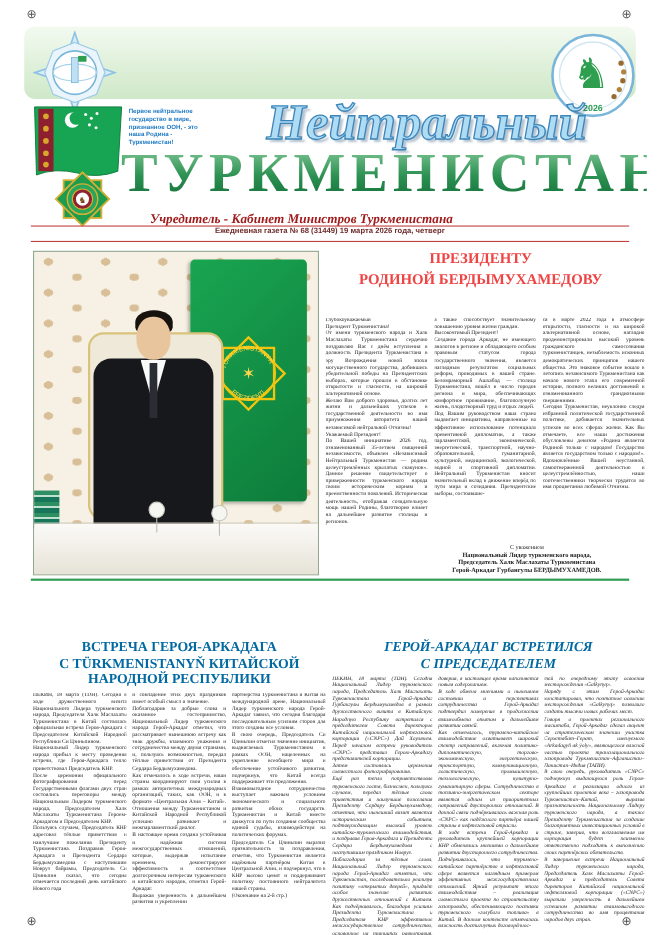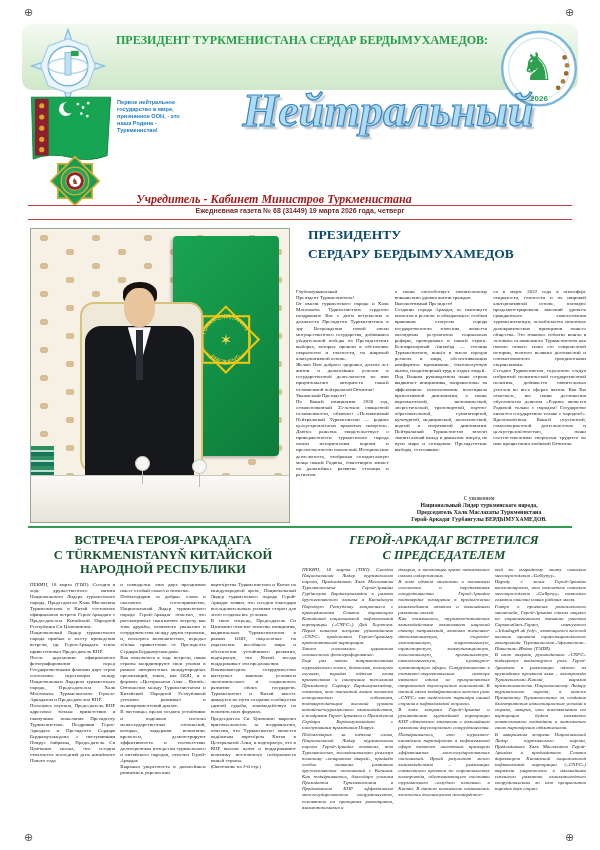--- a/index.html
+++ b/index.html
@@ -40,32 +40,32 @@
   .ph-shirt{left:37.5%;top:33.5%;width:9%;height:14%;background:#fafafa;
             clip-path:polygon(0 0,100% 0,50% 100%);}
   .ph-tie{left:40.8%;top:34.5%;width:2.6%;height:17%;background:#2a2e34;}
   .ph-head{left:36.2%;top:20%;width:12%;height:13.5%;background:#e9c59d;border-radius:46%;}
   .ph-hair{left:35.8%;top:18.2%;width:13%;height:7.5%;background:#17120e;border-radius:50% 50% 30% 30%;}
   .ph-desk{left:0;top:84%;width:100%;height:16%;background:linear-gradient(#fbfaf7,#e6e2d6);
            border-top:1px solid #cfc9bb;}
   .ph-mic{width:5%;height:4.5%;background:#f5f5f2;border:1px solid #c9c9c2;border-radius:50%;}
   .ph-mic-stand{width:1px;height:7%;background:#bdbdb5;}
   .ph-books{left:0;top:74%;width:9%;height:12%;background:repeating-linear-gradient(180deg,#2e8f63 0 4px,#bfe0cf 4px 6px,#17765a 6px 10px);}
-  .lead-head{left:308px;top:226px;width:290px;text-align:left;color:#0c4a6e;font-weight:bold;
+  .lead-head{left:292px;top:226px;width:290px;text-align:center;color:#ef4444;font-weight:bold;
              font-size:13.5px;line-height:18.5px;}
   .lead-cols{left:296px;top:289px;width:290px;display:flex;gap:6px;align-items:flex-start;}
   .col{flex:1;font-size:5px;line-height:6.1px;text-align:justify;overflow:hidden;white-space:pre-line;color:#1c1c1c;}
   .lead-cols .col{height:206px;}
   .lead-cols .col.tall{height:229px;}
   .signature{left:372px;top:495px;width:214px;text-align:center;}
   .sig-respect{font-size:5.5px;line-height:7px;}
   .sig-line{font-size:5.8px;line-height:7px;font-weight:bold;}
   .divider{left:28px;top:526px;width:544px;height:2px;background:#2f9e53;}
   
-  .art-head{text-align:center;font-weight:bold;color:#14532d;font-size:12.5px;line-height:14.5px;}
+  .art-head{text-align:center;font-weight:bold;color:#0369a1;font-size:12.5px;line-height:14.5px;margin-top:48px;}
   .art-cols{display:flex;gap:5px;margin-top:5px;align-items:flex-start;}
   .art-cols .col{height:248px;}
   .art-left{left:30px;top:533px;width:266px;}
   .art-right{left:302px;top:533px;width:284px;font-style:italic;}
 </style>
 </head>
 <body>
 
 <div class="page">
 
@@ -81,21 +81,20 @@
       <polygon points="50,2 62,38 98,50 62,62 50,98 38,62 2,50 38,38" fill="#d9edf9" stroke="#8fc3e3" stroke-width="2"></polygon>
       <polygon points="50,14 76,24 86,50 76,76 50,86 24,76 14,50 24,24" fill="#eaf5fb" stroke="#9fcbe8" stroke-width="1.5"></polygon>
       <circle cx="50" cy="50" r="26" fill="#ffffff" stroke="#7ab6da" stroke-width="2"></circle>
       <ellipse cx="50" cy="50" rx="26" ry="10" fill="none" stroke="#a8d2ea" stroke-width="1.5"></ellipse>
       <rect x="46" y="32" width="8" height="30" fill="#bfe0f2" stroke="#7ab6da" stroke-width="1"></rect>
       <rect x="54" y="30" width="10" height="7" fill="#2e9e4f"></rect>
     </svg>
   </div>
 
   <div class="abs banner">
-    <div class="b1">ПРЕЗИДЕНТ ТУРКМЕНИСТАНА СЕРДАР БЕРДЫМУХАМЕДОВ:</div>
   </div>
 
   <div class="abs" style="left:499px;top:28px;width:80px;height:86px;">
     <svg viewBox="0 0 100 106" width="80" height="86">
       <circle cx="50" cy="50" r="46" fill="#ffffff" stroke="#79b6da" stroke-width="3"></circle>
       <circle cx="50" cy="50" r="38" fill="#ffffff" stroke="#cfe6f3" stroke-width="1.5"></circle>
       <text x="48" y="64" font-size="48" text-anchor="middle" fill="#2e9e4f" font-family="DejaVu Sans, sans-serif">♞</text>
       <circle cx="82" cy="36" r="3" fill="#9a6b2f"></circle>
         <circle cx="85" cy="46" r="3" fill="#b08340"></circle>
       <circle cx="84" cy="56" r="3" fill="#9a6b2f"></circle>
@@ -131,20 +130,21 @@
       <circle cx="50" cy="50" r="21" fill="#2aa65a" stroke="#d4af37" stroke-width="2"></circle>
       <circle cx="50" cy="50" r="14" fill="#8e2430" stroke="#d4af37" stroke-width="1.5"></circle>
       <circle cx="50" cy="50" r="9" fill="#ffffff"></circle>
       <text x="50" y="55" font-size="12" text-anchor="middle" fill="#7a4a1e" font-family="DejaVu Sans, sans-serif">♞</text>
     </svg>
   </div>
 
   <div class="abs neutral-note">Первое нейтральное государство в мире, признанное ООН, - это наша Родина - Туркменистан!</div>
 
   <div class="abs masthead-script">Нейтральный</div>
+  <div class="abs masthead-main">ТУРКМЕНИСТАН</div>
 
   <div class="abs founder">Учредитель - Кабинет Министров Туркменистана</div>
   <div class="abs rule" style="top:205px;"></div>
   <div class="abs dateline">Ежедневная газета № 68 (31449) 19 марта 2026 года, четверг</div>
   <div class="abs rule" style="top:219px;"></div>
 
   <div class="abs photo">
     <div class="abs ph-flag">
       <svg viewBox="0 0 100 120" width="100%" height="100%">
         <rect x="28" y="32" width="44" height="44" fill="none" stroke="#f1c40f" stroke-width="2"></rect>
@@ -172,21 +172,21 @@
     <div class="abs ph-books"></div>
     <div class="abs ph-desk"></div>
     <div class="abs ph-mic-stand" style="left:43%;top:80%;"></div>
     <div class="abs ph-mic" style="left:40.5%;top:77.5%;"></div>
     <div class="abs ph-mic-stand" style="left:65%;top:81%;"></div>
     <div class="abs ph-mic" style="left:62.5%;top:78.5%;"></div>
   </div>
 
   <div class="abs lead-head">
     <div>ПРЕЗИДЕНТУ</div>
-    <div>СЕРДАРУ БЕРДЫМУХАМЕДОВ</div>
+    <div>РОДИНОЙ БЕРДЫМУХАМЕДОВУ</div>
   </div>
 
   <div class="abs lead-cols">
     <div class="col tall">Глубокоуважаемый
 Президент Туркменистана!
 От имени туркменского народа и Халк Маслахаты Туркменистана сердечно поздравляю Вас с днём вступления в должность Президента Туркменистана в эру Возрождения новой эпохи могущественного государства, добившись убедительной победы на Президентских выборах, которые прошли в обстановке открытости и гласности, на широкой альтернативной основе.
 Желаю Вам доброго здоровья, долгих лет жизни и дальнейших успехов в государственной деятельности во имя приумножения авторитета нашей независимой нейтральной Отчизны!
 Уважаемый Президент!
 По Вашей инициативе 2026 год, ознаменованный 35-летием священной независимости, объявлен «Независимый Нейтральный Туркменистан — родина целеустремлённых крылатых скакунов». Данное решение свидетельствует о приверженности туркменского народа своим историческим корням и преемственности поколений. Историческая деятельность, отображая созидательную мощь нашей Родины, благотворно влияет на дальнейшее развитие столицы и регионов.</div>
     <div class="col">а также способствует значительному повышению уровня жизни граждан.

